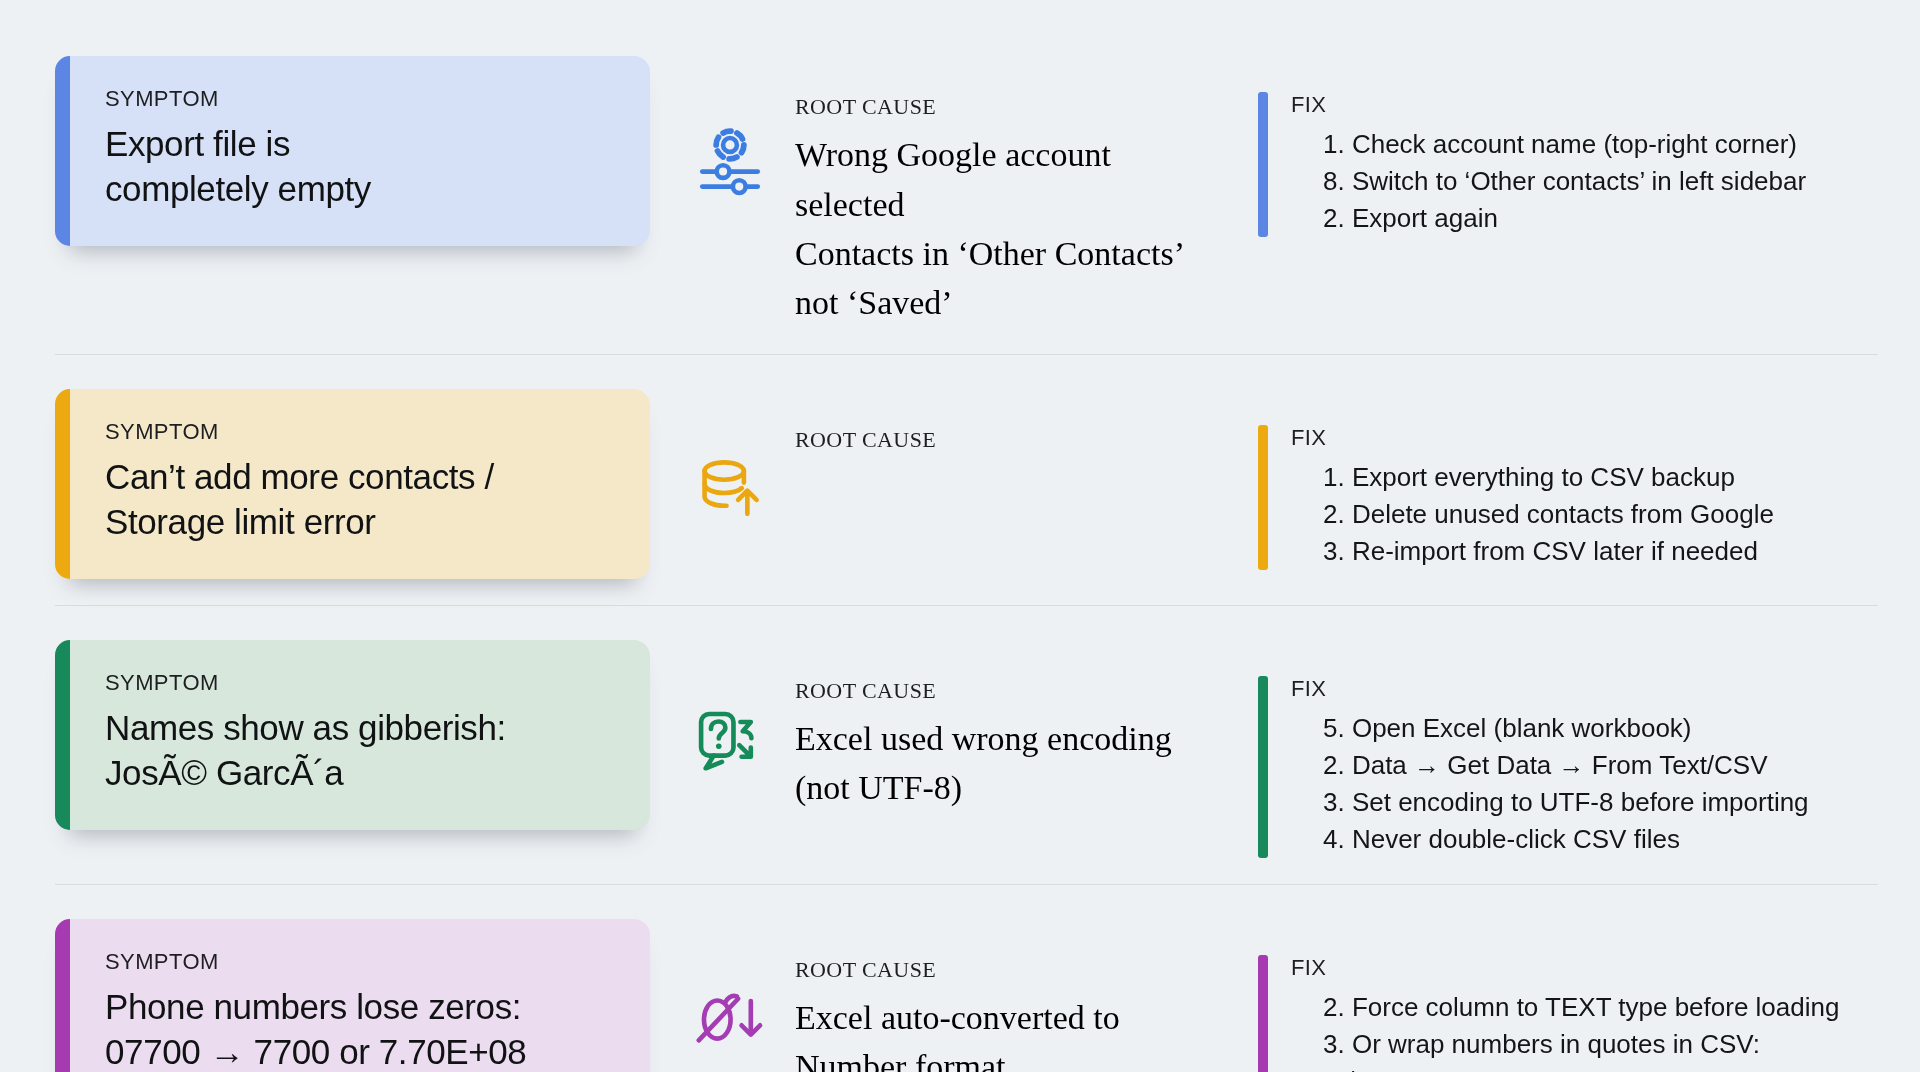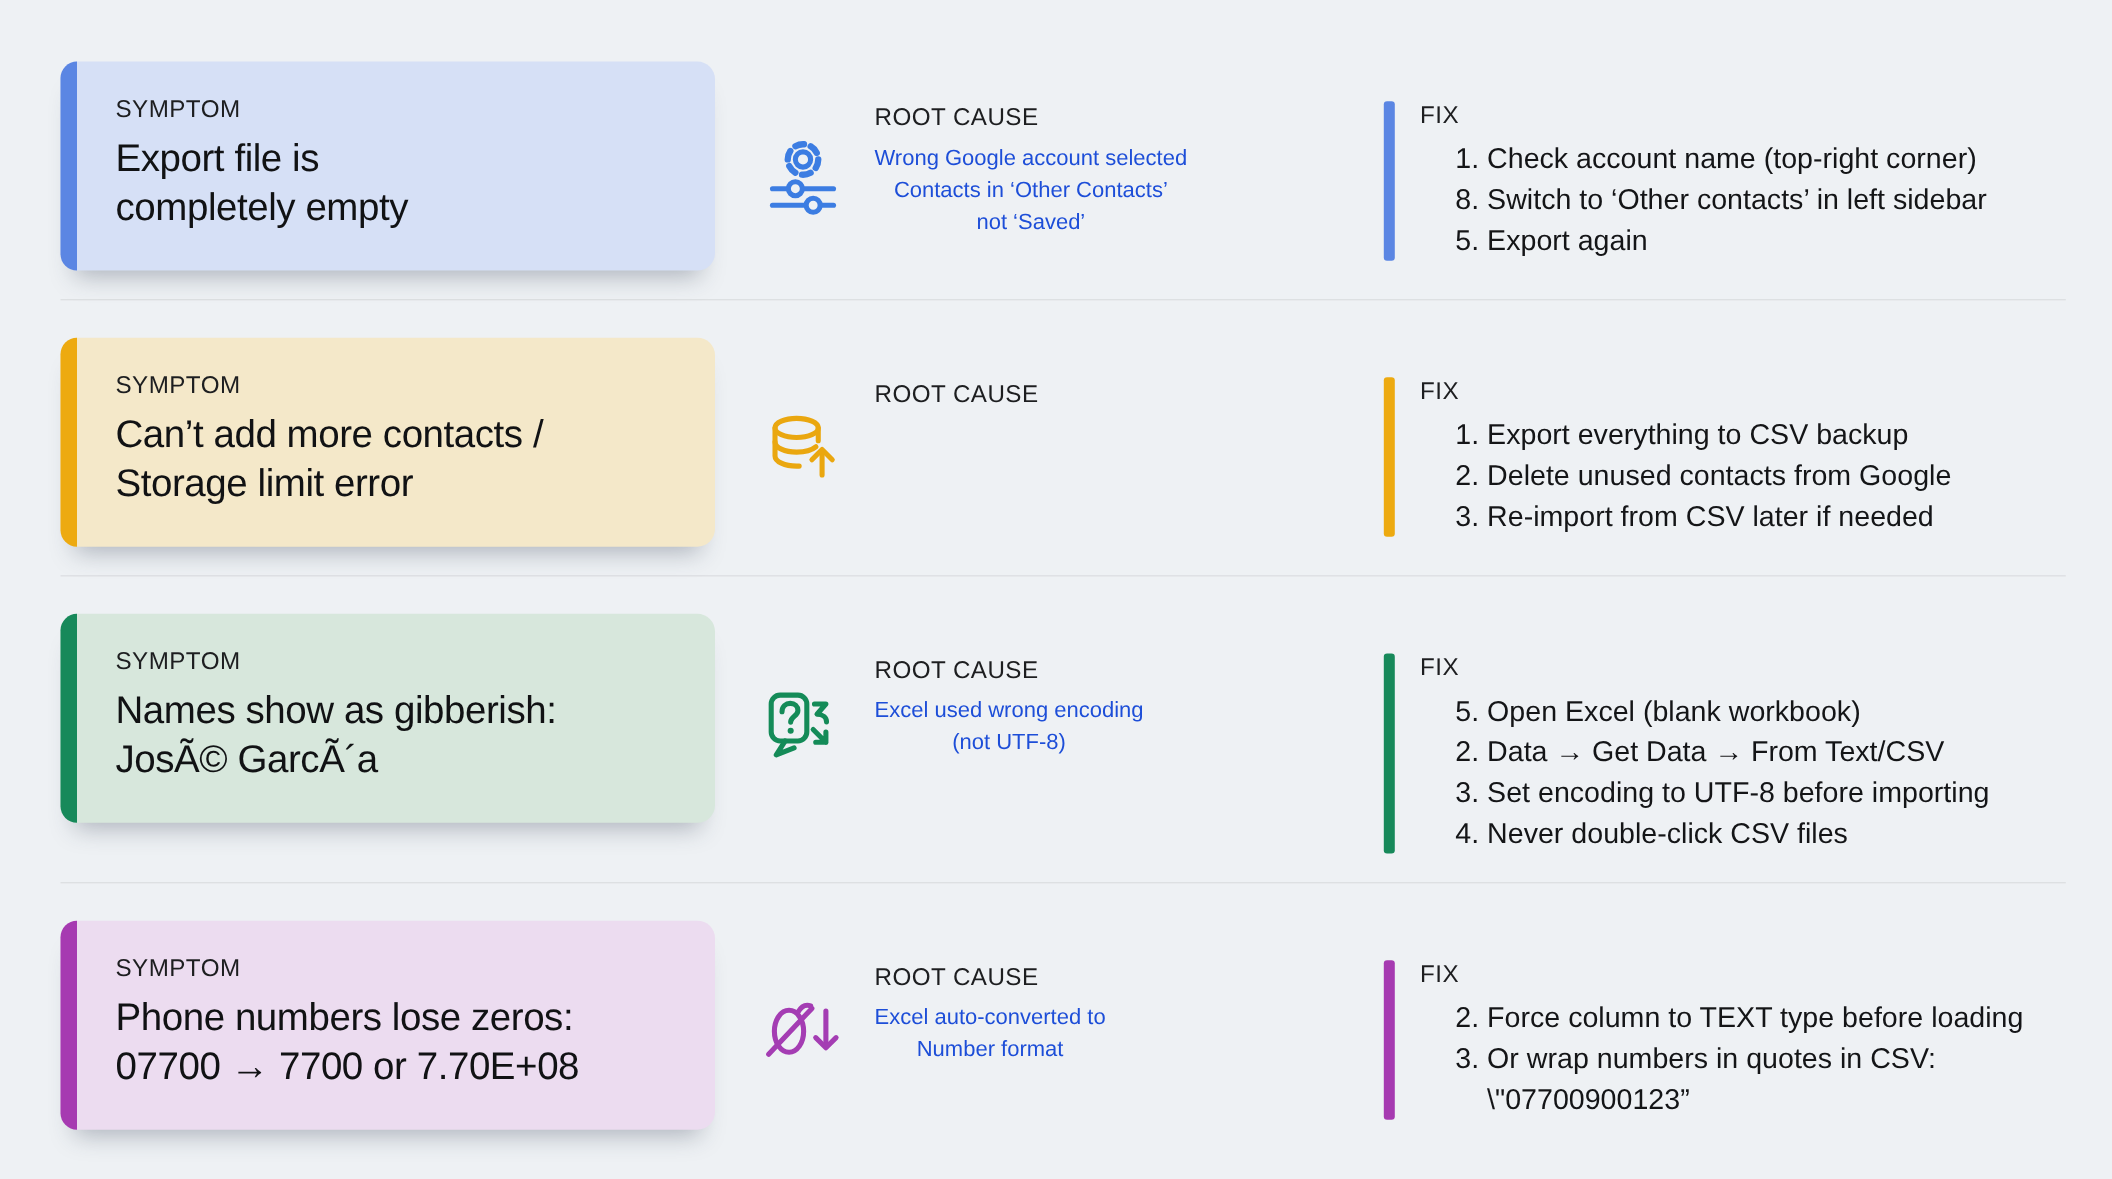--- a/index.html
+++ b/index.html
@@ -51,36 +51,36 @@
     letter-spacing:-.4px;
     line-height:1.28;
     white-space:pre-line;
     color:#111214;
   }
 
   
   .cause {
     display:flex;
     padding:52px 0 0 38px;
+    font-family:Liberation Serif, serif;
   }
   .icon-box {
     flex:0 0 74px;
     width:74px; height:80px;
     margin-top:26px;
     margin-right:28px;
     color: var(--icon-color, #555);
   }
   .icon-box svg { width:100%; height:100%; }
   .cause-text {
     margin-top:10px;
-    font-size:20px;
+    font-size:34px;
     line-height:1.45;
     white-space:pre-line;
-    color:#1d4ed8;
-    text-align:center;
+    color:#000000;
   }
 
   
   .fix {
     display:flex;
     padding:50px 40px 0 43px;
   }
   .fix-bar {
     flex:0 0 10px;
     width:10px;
@@ -133,21 +133,21 @@
 not ‘Saved’</p>
       </div>
     </div>
     <div class="fix">
       <div class="fix-bar"></div>
       <div>
         <div class="eyebrow">FIX</div>
         <div class="fix-list">
           <div class="fix-item">1. Check account name (top-right corner)</div>
           <div class="fix-item">8. Switch to ‘Other contacts’ in left sidebar</div>
-          <div class="fix-item">5. Export again</div>
+          <div class="fix-item">2. Export again</div>
         </div>
       </div>
     </div>
   </section>
 
   <div class="divider"></div>
 
   <section class="row" style="--accent: #edaa10; --card-bg: #f4e8c9; --icon-color: #eaa70f;">
     <div class="card">
       <div class="eyebrow">SYMPTOM</div>

